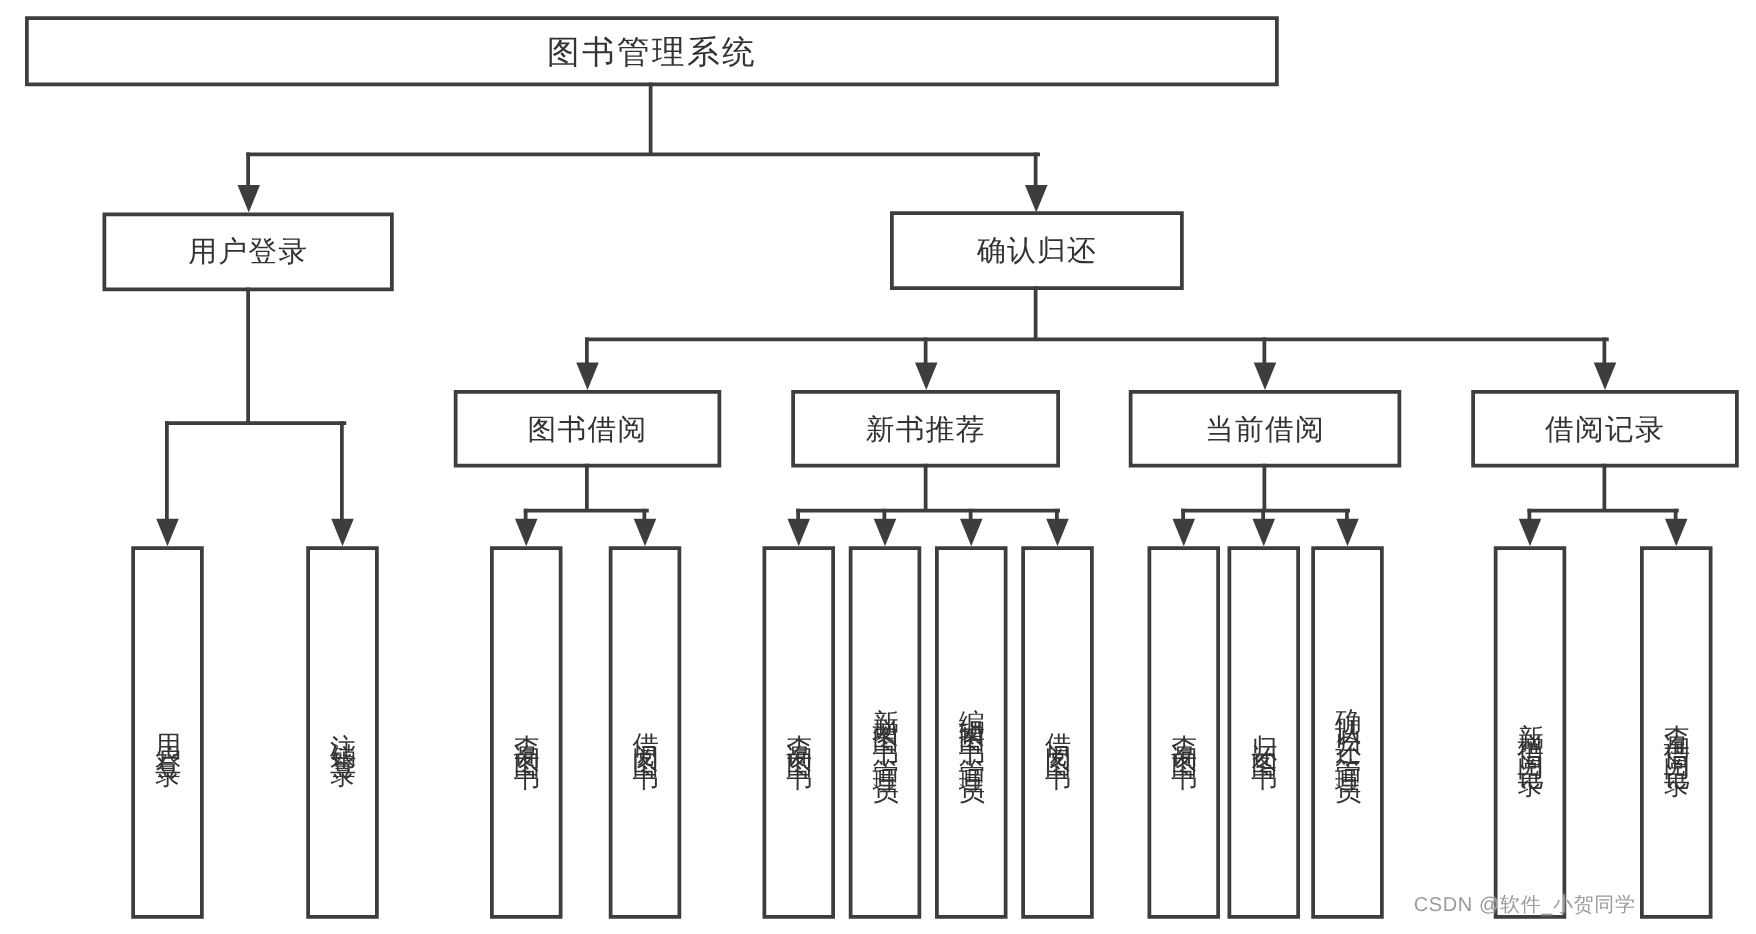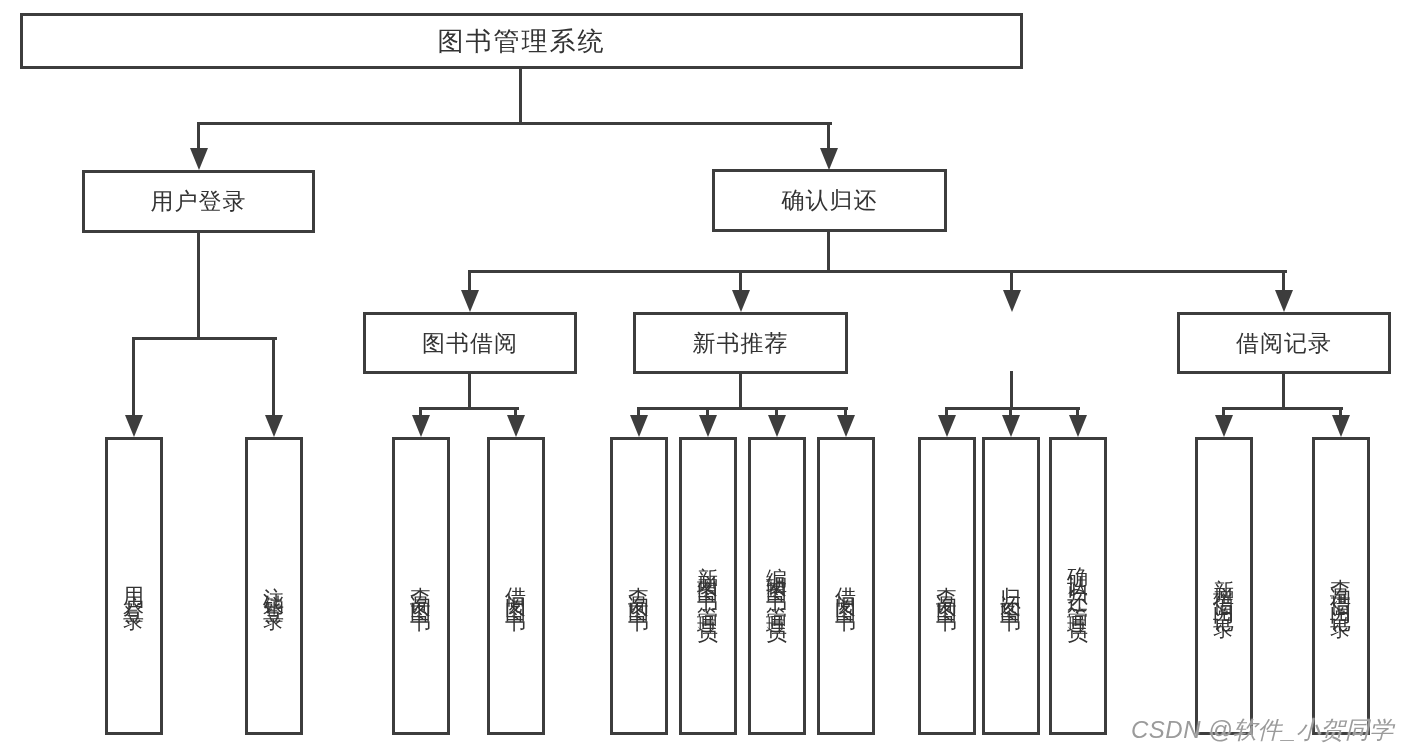--- a/index.html
+++ b/index.html
@@ -37,27 +37,26 @@
   .hline,.vline{position:absolute;background:var(--line);}
   .arrow{
     position:absolute;width:0;height:0;
     border-left:9px solid transparent;
     border-right:9px solid transparent;
     border-top:22px solid var(--line);
   }
   .watermark{
     position:absolute;
     left:1131px;top:714px;
-    font-size:24px;
+    font-size:16px;
     color:var(--wm);
     letter-spacing:0.5px;
     text-shadow:0 0 2px #fff;
     z-index:10;
     white-space:nowrap;
-    font-style:italic;
   }
 </style>
 </head>
 <body>
 
 <div class="canvas">
 
   <div class="box root-box" style="left:20px;top:13px;width:1003px;height:56px">
     <span>图书管理系统</span>
   </div>
@@ -92,20 +91,23 @@
   <div class="vline" style="left:1010px;top:270px;width:3px;height:22px"></div>
   <div class="arrow" style="left:1003px;top:290px"></div>
   <div class="vline" style="left:1282px;top:270px;width:3px;height:22px"></div>
   <div class="arrow" style="left:1275px;top:290px"></div>
 
   <div class="box lvl" style="left:363px;top:312px;width:214px;height:62px">
     <span>图书借阅</span>
   </div>
   <div class="box lvl" style="left:633px;top:312px;width:215px;height:62px">
     <span>新书推荐</span>
+  </div>
+  <div class="box lvl" style="left:903px;top:312px;width:218px;height:62px">
+    <span>当前借阅</span>
   </div>
   <div class="box lvl" style="left:1177px;top:312px;width:214px;height:62px">
     <span>借阅记录</span>
   </div>
 
   <div class="vline" style="left:468px;top:371px;width:3px;height:38px"></div>
   <div class="hline" style="left:419px;top:407px;width:100px;height:3px"></div>
   <div class="vline" style="left:419px;top:407px;width:3px;height:10px"></div>
   <div class="arrow" style="left:412px;top:415px"></div>
   <div class="vline" style="left:514px;top:407px;width:3px;height:10px"></div>

